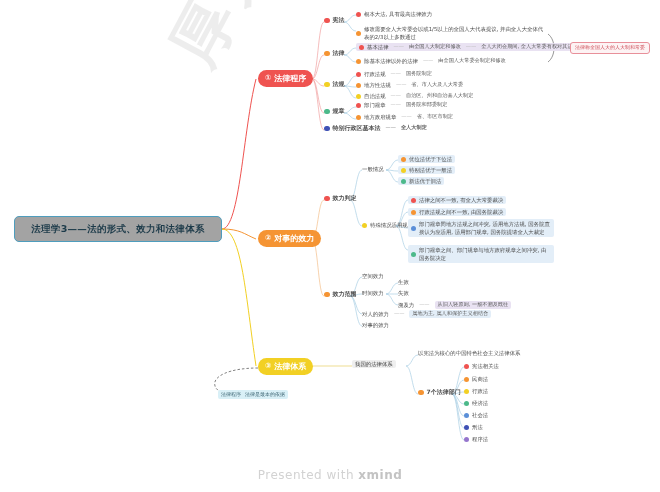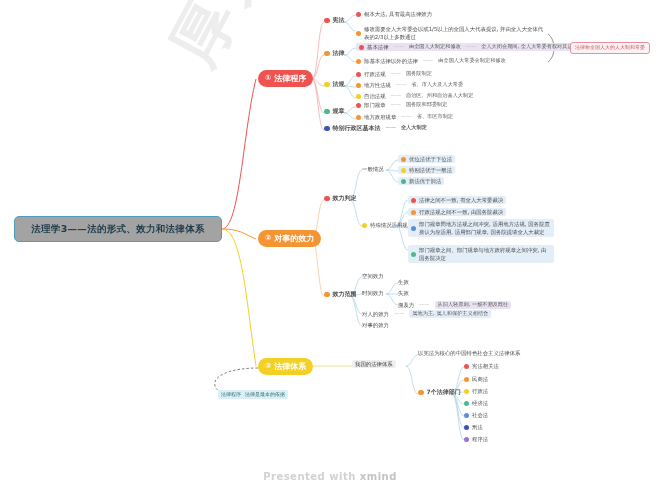--- a/index.html
+++ b/index.html
@@ -143,24 +143,23 @@
     transform: rotate(-62deg);
     transform-origin: left top;
     letter-spacing: 6px;
     pointer-events: none;
     user-select: none;
   }
   .footer {
     position: absolute;
     left: 0; right: 0; bottom: 10px;
     text-align: center;
-    font-size: 10px;
+    font-size: 12px;
     color: #d2d2d2;
     letter-spacing: .5px;
-    font-weight: bold;
   }
   .footer b { color: #c3c3c3; }
 </style>
 </head>
 <body>
 
 <div id="canvas">
 
   <svg id="wires" viewBox="0 0 660 492">
 

